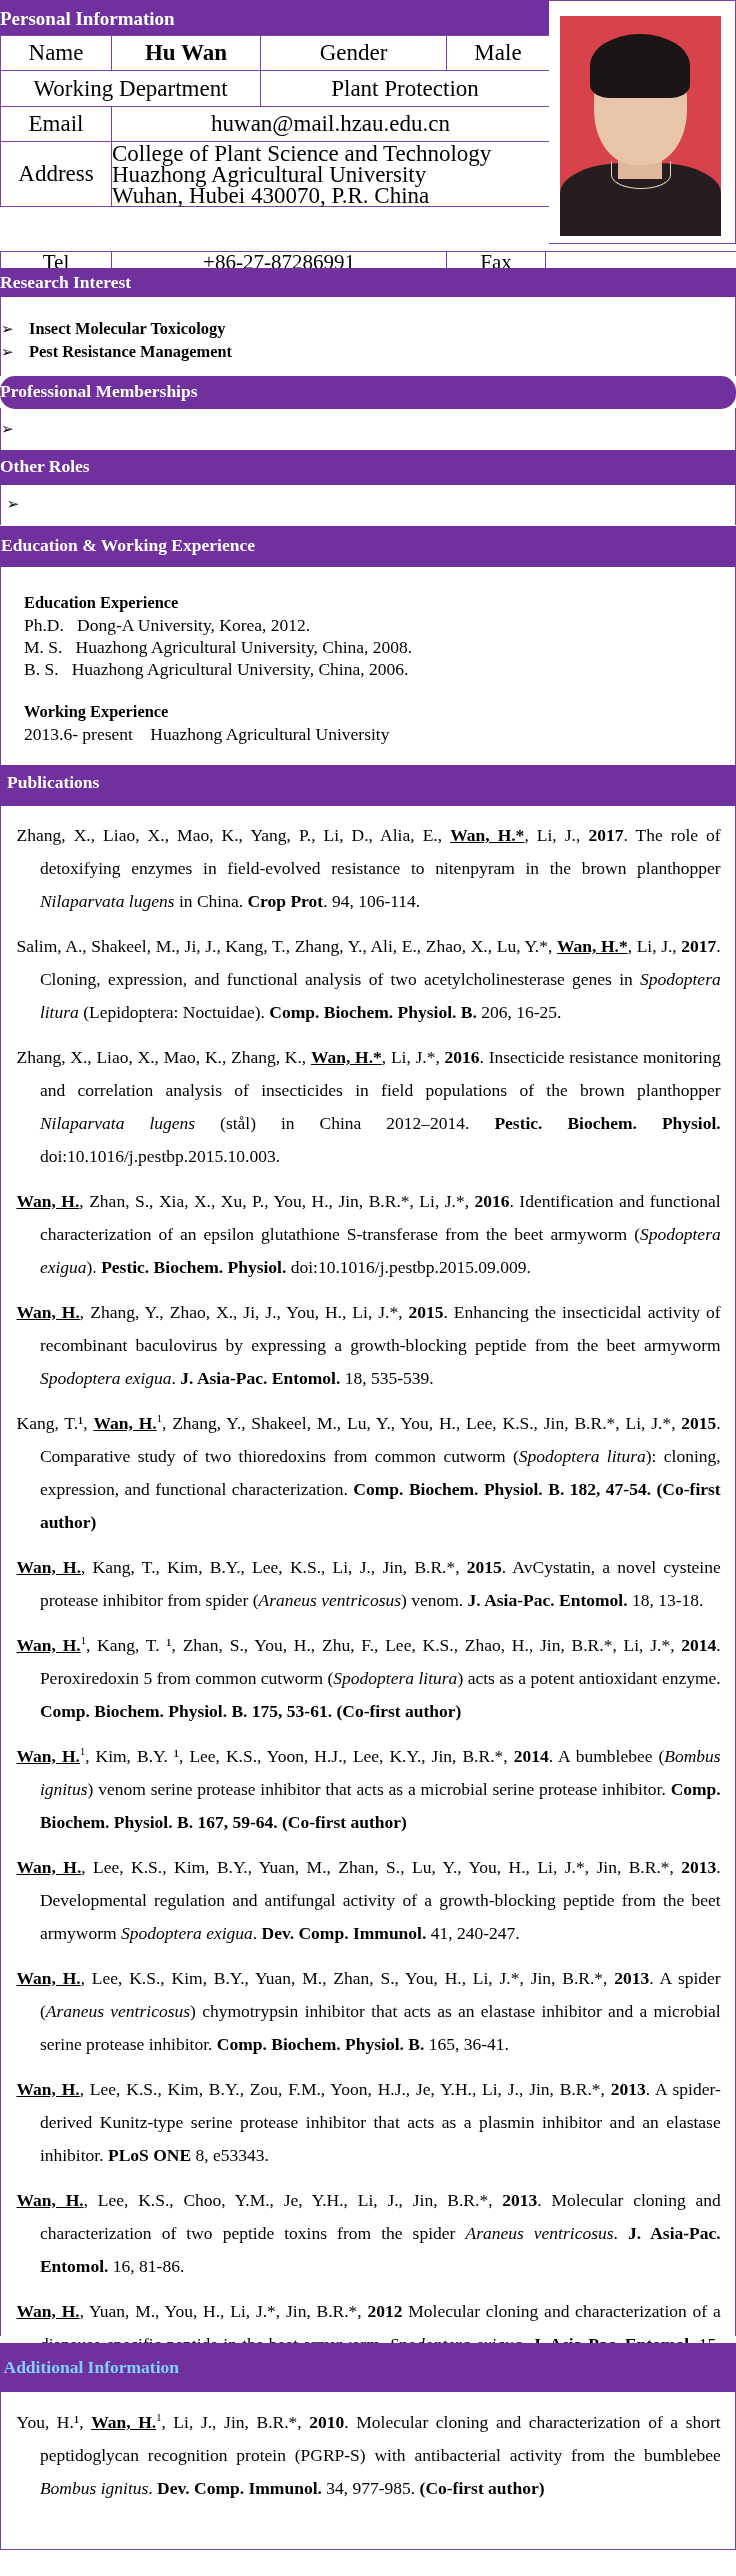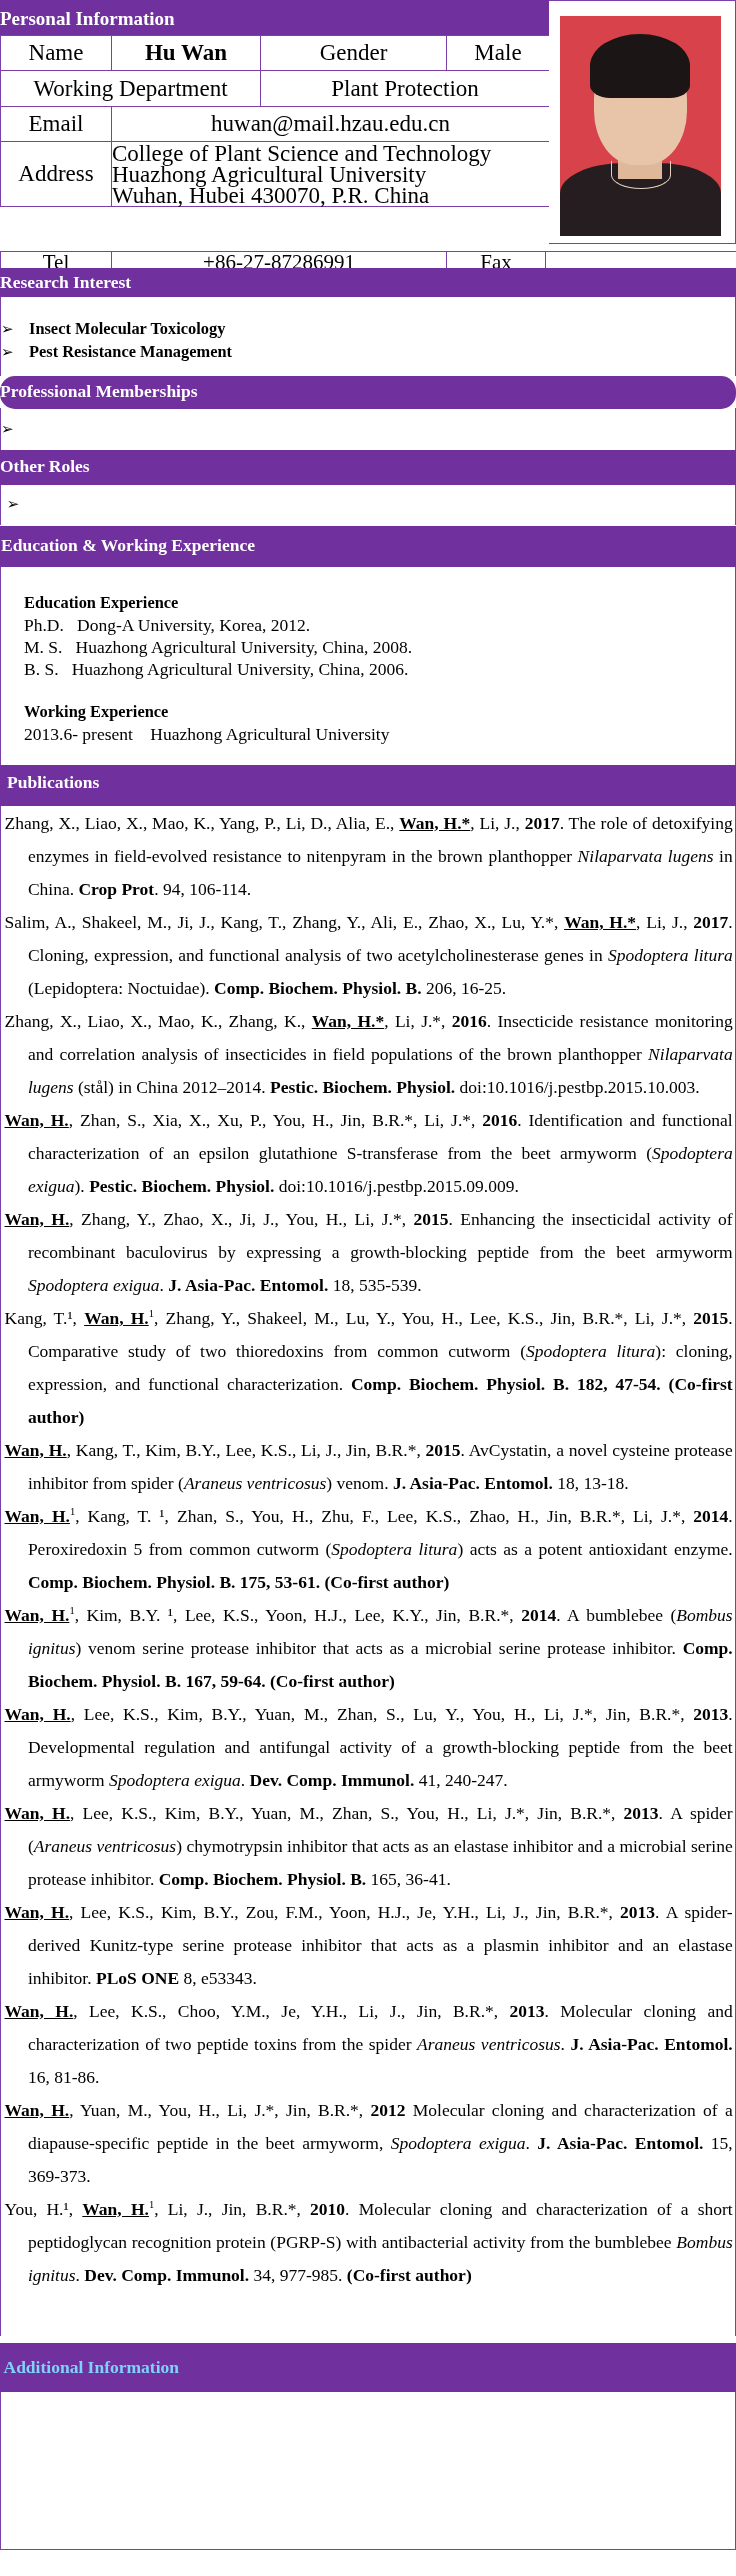--- a/index.html
+++ b/index.html
@@ -38,21 +38,21 @@
   #pm-head { top:376px; height:33px; line-height:30px;border-radius:15px; }
   #pm-body { top:408px; height:42px; padding-top:9.3px; }
   #or-head { top:450px; height:35px; line-height:33px; }
   #or-body { top:485px; height:40px; padding-top:7px; padding-left:5.8px; }
   #ed-head { top:526px; height:41px; line-height:39px; padding-left:1px; }
   #ed-body { top:567px; height:199px; padding-left:23px; font-size:17.5px; }
   #ed-body .h { font-weight:bold; font-size:16.4px; }
   #ed-body .line { line-height:22px; }
   #pub-head { top:765px; height:41px; line-height:35px; padding-left:7px; }
   #pub-body { top:806px; height:1530px; padding:1.2px 2.3px 0 3.5px; font-size:17.5px; }
-  .pub { line-height:33px; text-align:justify; padding-left:23.4px; text-indent:-23.4px; margin:0; }
+  .pub { line-height:33px; text-align:justify; padding-left:23.4px; text-indent:-23.4px; margin:12px; }
   .pub .me { font-weight:bold; text-decoration:underline; }
   .pub b { font-weight:bold; }
   .pub i { font-style:italic; }
   .pub sup { font-size:10.5px; vertical-align:super; line-height:0; }
   #ad-head { top:2343px; height:49px; line-height:49px; padding-left:3.5px; color:#7dd3fc; }
   #ad-body { top:2392px; height:158px; border-bottom:1.8px solid #7a3fa8; }
 </style>
 </head>
 <body>
 

